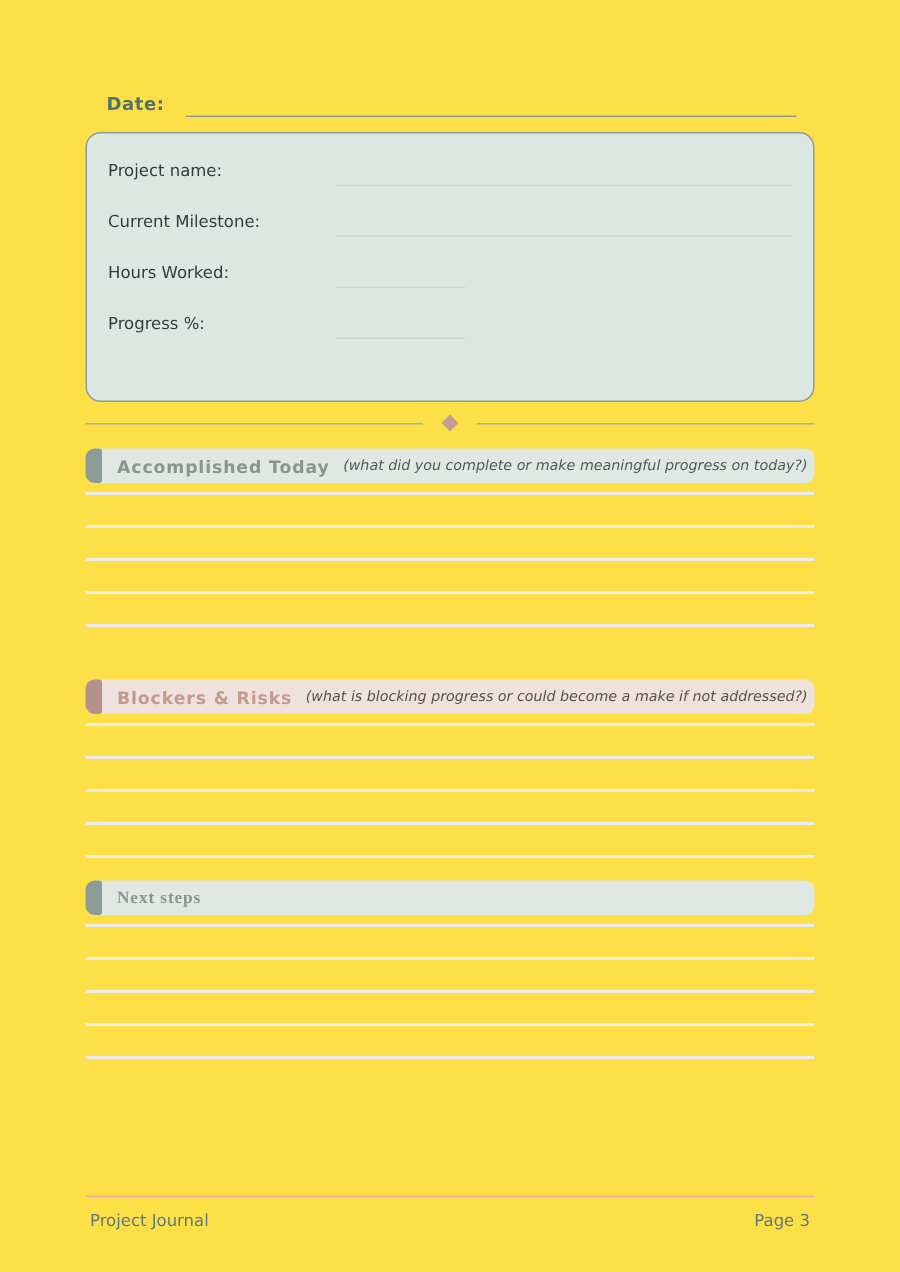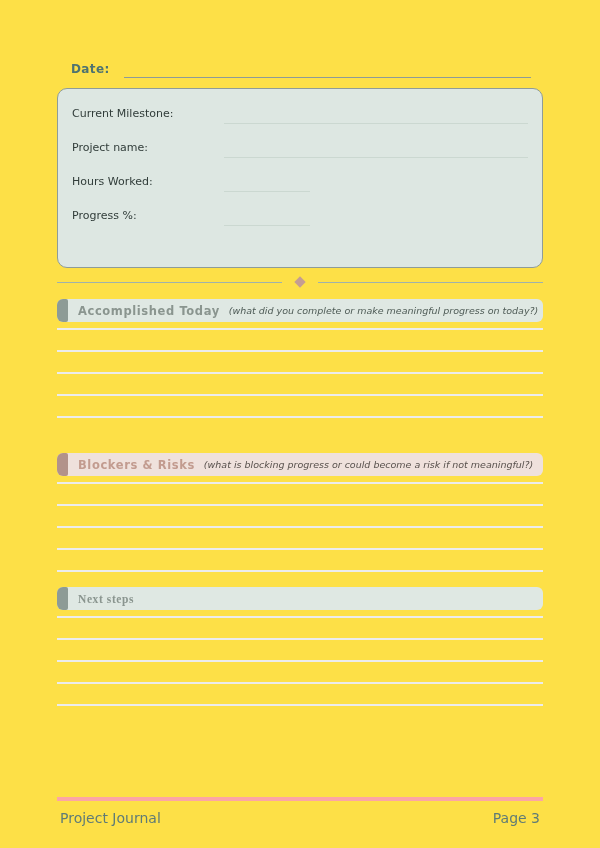--- a/index.html
+++ b/index.html
@@ -99,43 +99,43 @@
   .theme-rose .sec-title   { color: #c29b8f; }
   .theme-rose .sec-hint    { color: #57504c; }
 
   .ruled { width: 100%; }
   .ruled-line { height: 22px; border-bottom: 2px solid #ececec; }
   .ruled-line:first-child { height: 8px; }
 
   
   .footer {
     position: absolute; top: 797px; left: 57px; width: 486px;
-    border-top: 4px solid #fca5a5;
+    border-top: 1px solid #fca5a5;
     display: flex; justify-content: space-between;
     padding: 9px 3px 0 3px;
-    font-size: 14px; color: #5f7b76;
+    font-size: 11px; color: #5f7b76;
   }
 </style>
 </head>
 <body>
 
 <div class="page">
 
   <div class="date-row">
     <span class="date-label">Date:</span>
     <span class="date-line"></span>
   </div>
 
   <div class="info-box">
     <div class="field-row">
+      <span class="field-label">Project name:</span>
+      <span class="field-line long"></span>
+    </div>
+    <div class="field-row">
       <span class="field-label">Current Milestone:</span>
-      <span class="field-line long"></span>
-    </div>
-    <div class="field-row">
-      <span class="field-label">Project name:</span>
       <span class="field-line long"></span>
     </div>
     <div class="field-row">
       <span class="field-label">Hours Worked:</span>
       <span class="field-line short"></span>
     </div>
     <div class="field-row">
       <span class="field-label">Progress %:</span>
       <span class="field-line short"></span>
     </div>
@@ -159,21 +159,21 @@
       <div class="ruled-line"></div>
       <div class="ruled-line"></div>
       <div class="ruled-line"></div>
     </div>
   </div>
 
   <div class="section sec-2 theme-rose">
     <div class="sec-header">
       <span class="sec-tab"></span>
       <span class="sec-title">Blockers &amp; Risks</span>
-      <span class="sec-hint">(what is blocking progress or could become a risk if not meaningful?)</span>
+      <span class="sec-hint">(what is blocking progress or could become a make if not addressed?)</span>
     </div>
     <div class="ruled">
       <div class="ruled-line"></div>
       <div class="ruled-line"></div>
       <div class="ruled-line"></div>
       <div class="ruled-line"></div>
       <div class="ruled-line"></div>
     </div>
   </div>
 

